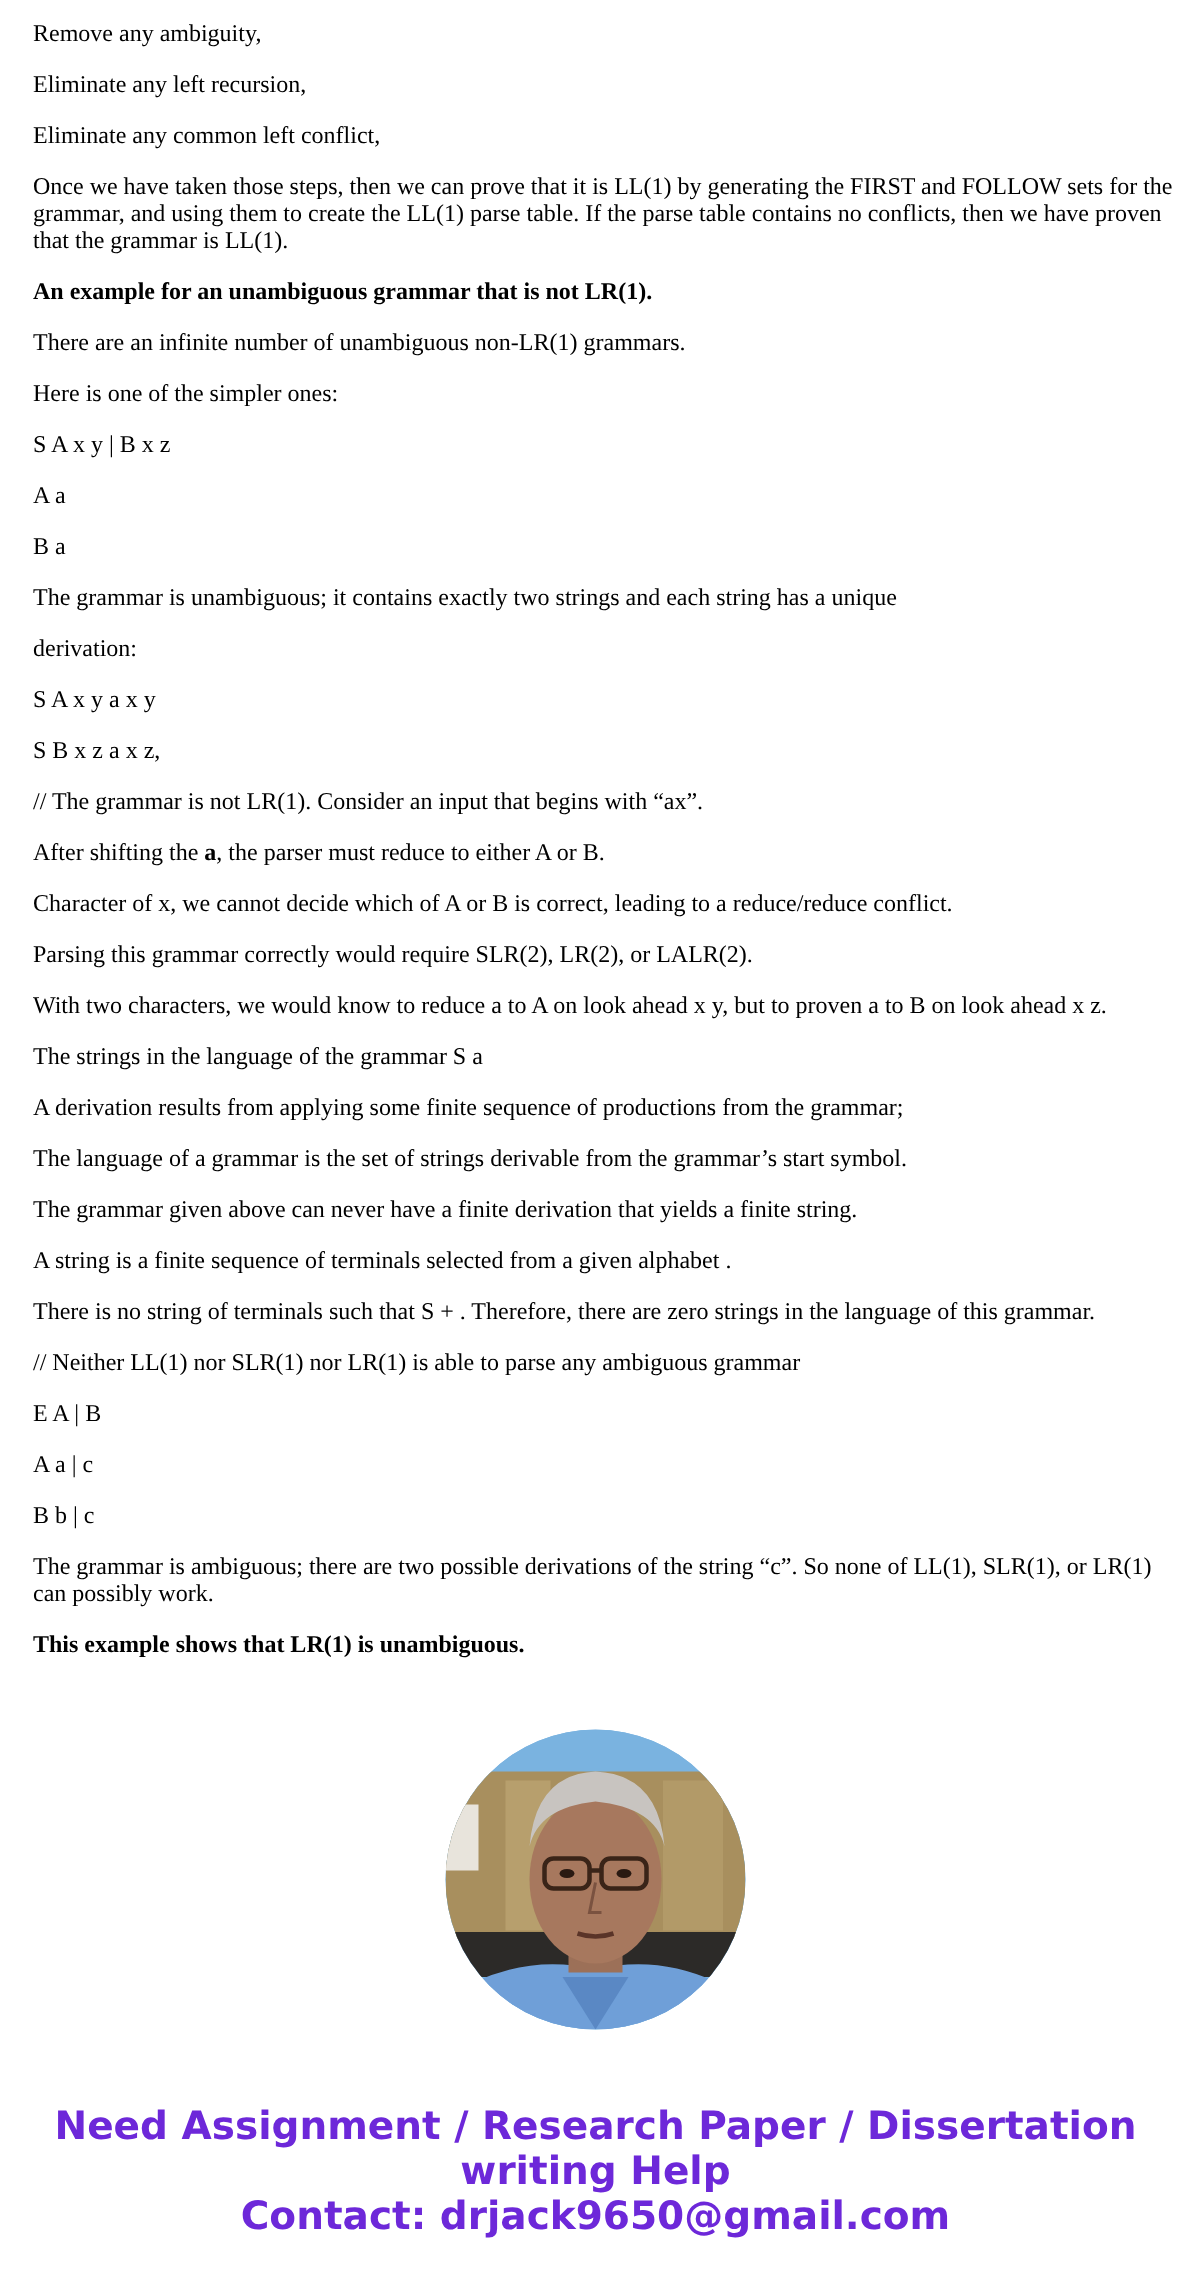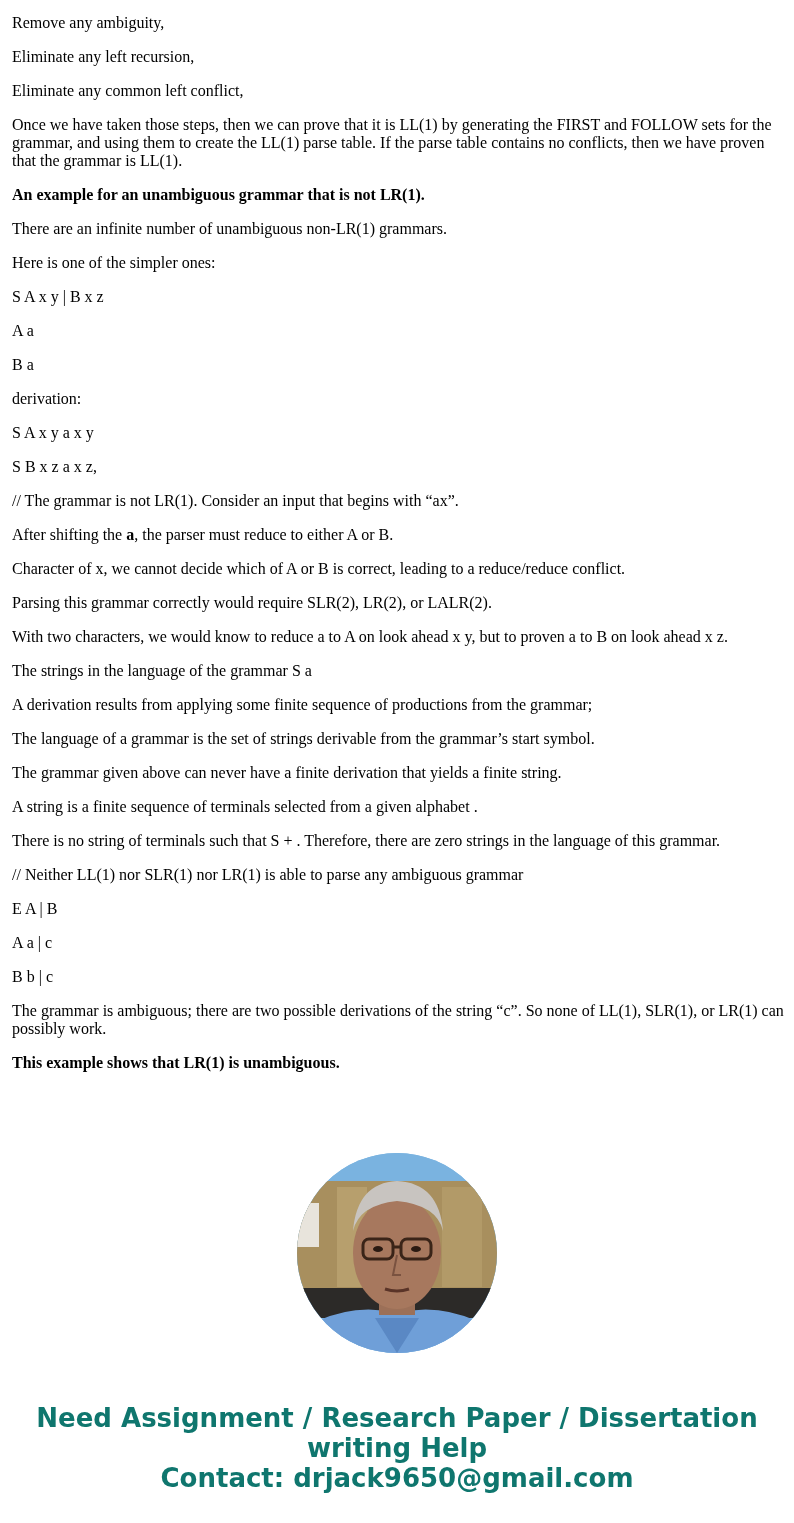--- a/index.html
+++ b/index.html
@@ -5,21 +5,21 @@
     html, body { margin: 0; padding: 0; background: #ffffff; }
     body {
       width: 794px;
       height: 1523px;
       overflow: hidden;
       font-family: "Liberation Serif", serif;
       font-size: 16px;
       line-height: 18px;
       color: #000000;
     }
-    .content { padding: 14px 8px 0 12px; }
+    .content { padding: 14px 8px 0 22px; }
     .content p { margin: 0 0 16px 0; }
     .content p.bold { font-weight: bold; }
     .avatar-wrap {
       position: absolute;
       left: 297px;
       top: 1153px;
       width: 200px;
       height: 200px;
     }
     .avatar {
@@ -34,37 +34,38 @@
     .promo {
       position: absolute;
       left: 0;
       top: 1403px;
       width: 794px;
       text-align: center;
       font-family: "DejaVu Sans", sans-serif;
       font-weight: bold;
       font-size: 26px;
       line-height: 30px;
-      color: #0f766e;
+      color: #6d28d9;
     }
   </style>
 </head>
 <body>
 
 <div class="content">
   <p>Remove any ambiguity,</p>
   <p>Eliminate any left recursion,</p>
   <p>Eliminate any common left conflict,</p>
   <p>Once we have taken those steps, then we can prove that it is LL(1) by generating the FIRST and FOLLOW sets for the grammar, and using them to create the LL(1) parse table. If the parse table contains no conflicts, then we have proven that the grammar is LL(1).</p>
   <p class="bold">An example for an unambiguous grammar that is not LR(1).</p>
   <p>There are an infinite number of unambiguous non-LR(1) grammars.</p>
   <p>Here is one of the simpler ones:</p>
   <p>S A x y | B x z</p>
   <p>A a</p>
   <p>B a</p>
+  <p>The grammar is unambiguous; it contains exactly two strings and each string has a unique</p>
   <p>derivation:</p>
   <p>S A x y a x y</p>
   <p>S B x z a x z,</p>
   <p>// The grammar is not LR(1). Consider an input that begins with “ax”.</p>
   <p><span>After shifting the </span><b>a</b><span>, the parser must reduce to either A or B.</span></p>
   <p>Character of x, we cannot decide which of A or B is correct, leading to a reduce/reduce conflict.</p>
   <p>Parsing this grammar correctly would require SLR(2), LR(2), or LALR(2).</p>
   <p>With two characters, we would know to reduce a to A on look ahead x y, but to proven a to B on look ahead x z.</p>
   <p>The strings in the language of the grammar S a</p>
   <p>A derivation results from applying some finite sequence of productions from the grammar;</p>

